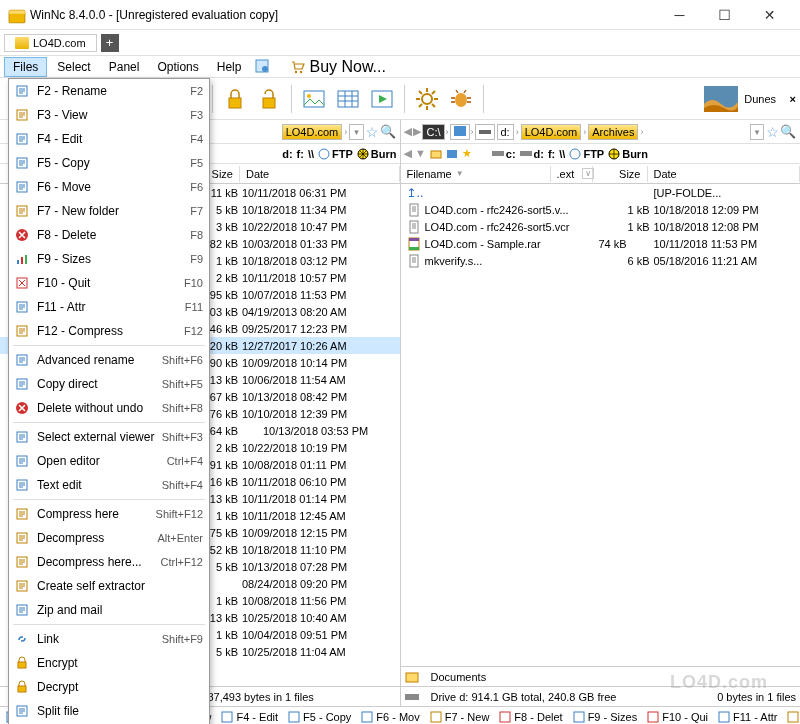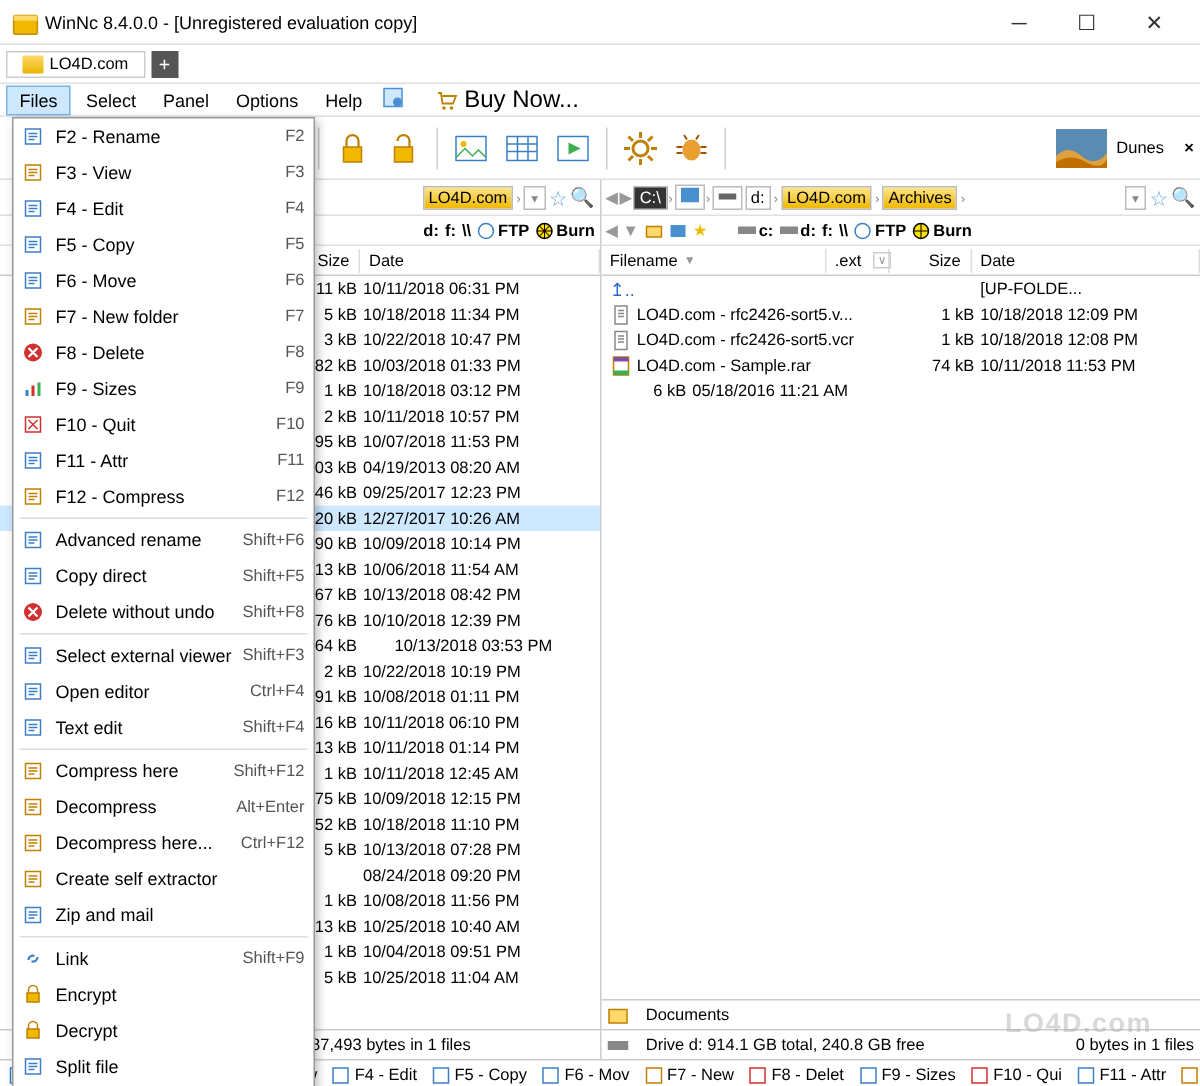--- a/index.html
+++ b/index.html
@@ -524,24 +524,28 @@
               </svg></span>LO4D.com - rfc2426-sort5.vcr</span>
           <span class="cell" style="width:55px;text-align:right;">1 kB</span>
           <span class="cell" style="flex:1;">10/18/2018 12:08 PM</span>
         </div>
         <div class="row">
           <span class="cell fname" style="width:192px;"><span class="file-icon"><svg width="14" height="14" viewBox="0 0 14 14">
                 <rect x="2" y="1" width="10" height="12" fill="#fff" stroke="#c08000"></rect>
                 <rect x="2" y="1" width="10" height="3" fill="#8050a0"></rect>
                 <rect x="2" y="10" width="10" height="3" fill="#3cb050"></rect>
               </svg></span>LO4D.com - Sample.rar</span>
-          <span class="cell" style="width:55px;text-align:right;">74 kB</span>
+          <span class="cell" style="width:55px;">74 kB</span>
           <span class="cell" style="flex:1;">10/11/2018 11:53 PM</span>
         </div>
         <div class="row">
+          <span class="cell fname" style="width:192px;"><span class="file-icon"><svg width="14" height="14" viewBox="0 0 14 14">
+                <rect x="3" y="1" width="8" height="12" fill="#fff" stroke="#888"></rect>
+                <path d="M5 4h4M5 6h4M5 8h4" stroke="#888"></path>
+              </svg></span>mkverify.s...</span>
           <span class="cell" style="width:55px;text-align:right;">6 kB</span>
           <span class="cell" style="flex:1;">05/18/2016 11:21 AM</span>
         </div>
       </div>
     <div class="statusstrip" style="border-top:1px solid #ccc;">
       <svg width="14" height="12" viewBox="0 0 14 12">
           <rect x="1" y="2" width="12" height="9" fill="#ffd96b" stroke="#c08000"></rect>
         </svg>
       <span>Documents</span>
     </div>

